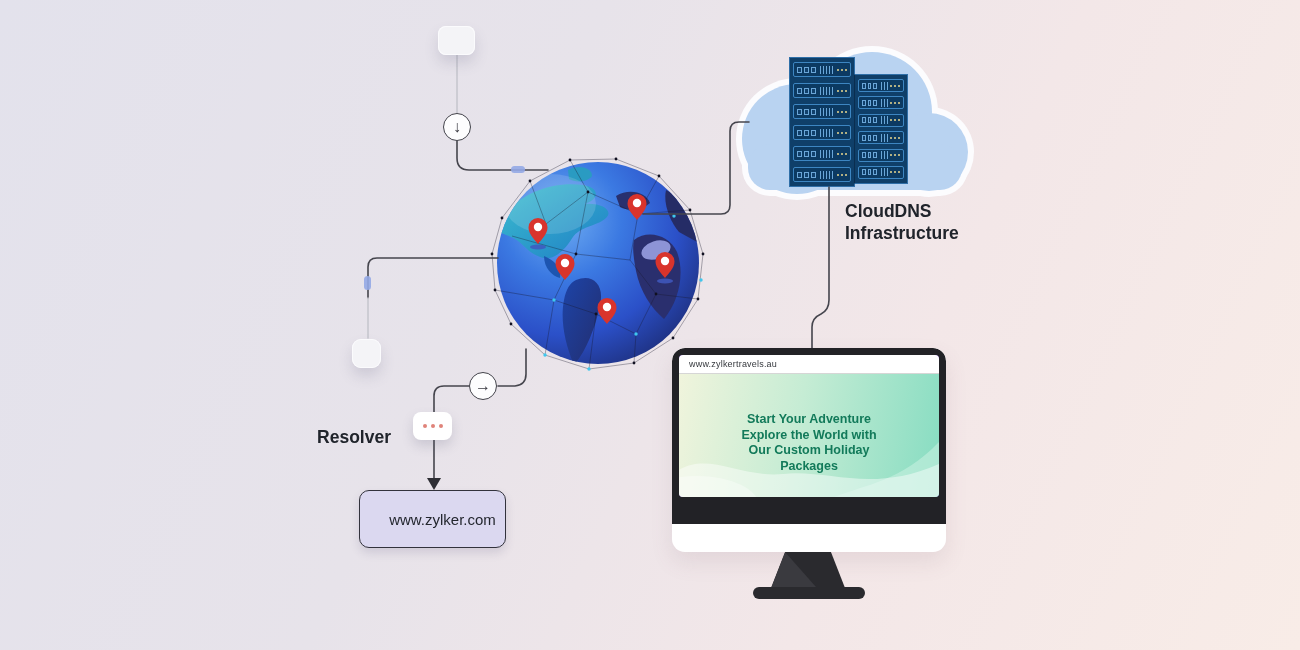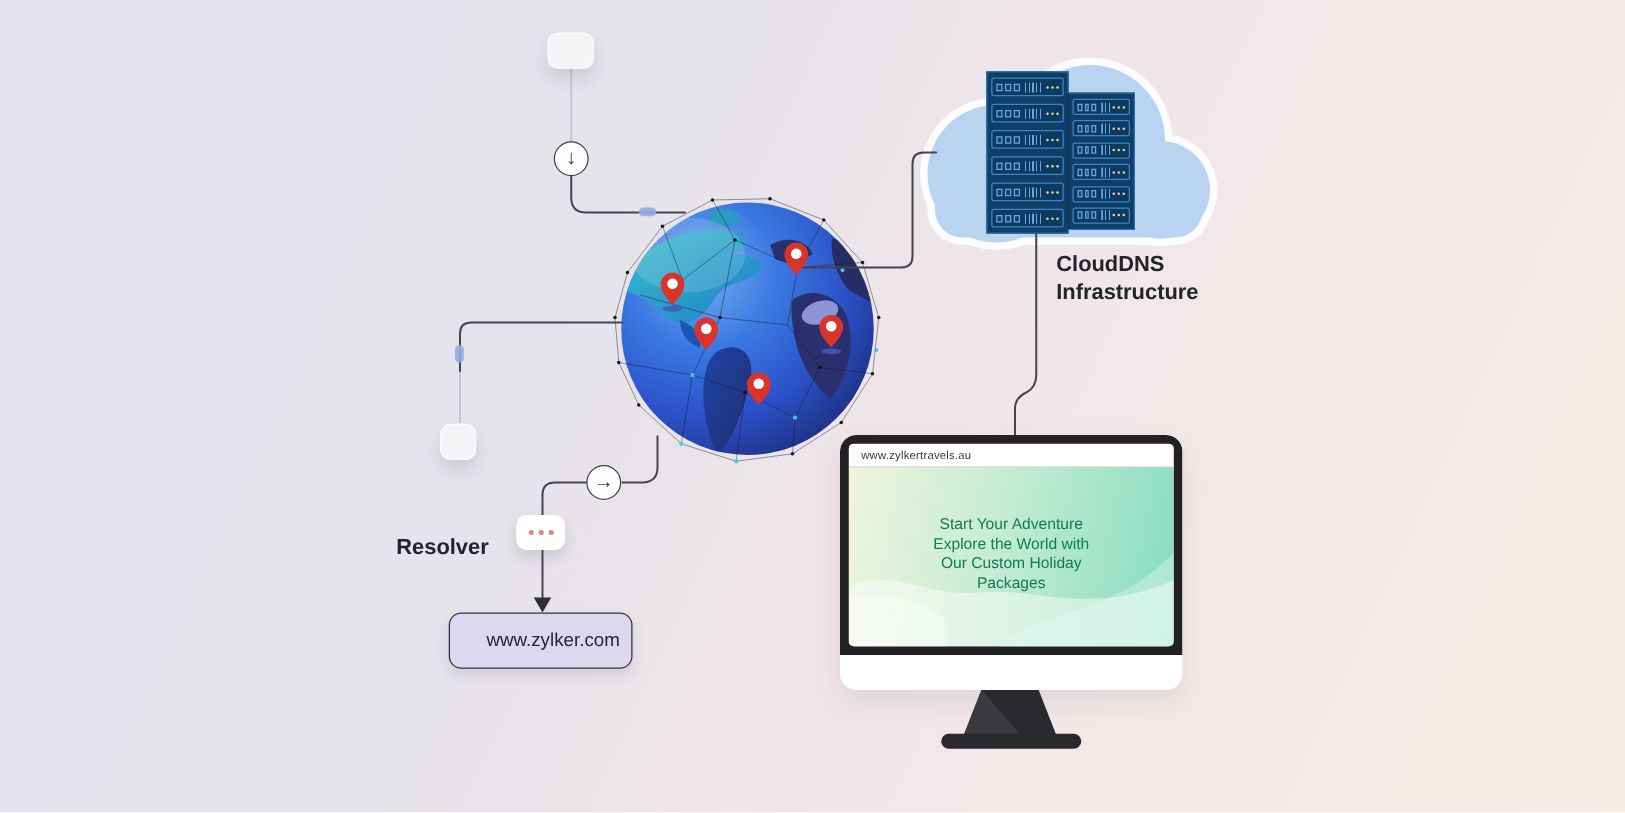--- a/index.html
+++ b/index.html
@@ -58,40 +58,40 @@
   .label-resolver{left:300px;top:426px;width:108px;text-align:center;}
 
   .dots-box{
     left:413px;top:412px;width:39px;height:28px;border-radius:8px;background:#fff;
     z-index:5;display:flex;align-items:center;justify-content:center;gap:4px;
     box-shadow:0 6px 12px rgba(90,90,120,.2);
   }
   .resolver-dot{width:4px;height:4px;border-radius:50%;background:#e0837a;}
 
   .domain-box{
-    left:359px;top:490px;width:147px;height:45px;border-radius:10px;
+    left:359px;top:490px;width:147px;height:58px;border-radius:10px;
     background:#dbd8f0;border:1.6px solid #32323c;box-sizing:border-box;z-index:5;
     display:flex;align-items:center;justify-content:center;
     font-size:15px;color:#23262e;box-shadow:0 5px 10px rgba(70,60,110,.15);padding-left:20px;
   }
 
   
   #globe-art{left:488px;top:152px;z-index:3;}
 
   
   .monitor{left:672px;top:348px;width:274px;height:204px;border-radius:13px;
     background:#fff;z-index:5;overflow:hidden;box-shadow:0 10px 22px rgba(120,90,110,.12);}
   .bezel{position:absolute;left:0;top:0;width:274px;height:176px;background:#222226;border-radius:13px 13px 0 0;}
-  .screen{position:absolute;left:7px;top:7px;width:260px;height:162px;background:#fca5a5;border-radius:4px;overflow:hidden;}
+  .screen{position:absolute;left:7px;top:7px;width:260px;height:142px;background:#6d28d9;border-radius:4px;overflow:hidden;}
   .address-bar{height:18px;background:#fff;border-bottom:1px solid #d6d6d6;display:flex;align-items:center;}
   .address-text{font-size:9px;color:#35383d;padding-left:10px;letter-spacing:.2px;}
   .webpage{position:relative;height:144px;background:linear-gradient(100deg,#f0f4dc 0%,#c5ecd4 45%,#85dcc1 100%);}
   .webpage svg{position:absolute;left:0;top:0;}
   .headline{position:relative;z-index:2;padding-top:38px;text-align:center;
-    font-size:12.5px;font-weight:normal;color:#127a5a;line-height:1.24;white-space:pre-line;}
+    font-size:12.5px;font-weight:bold;color:#127a5a;line-height:1.24;white-space:pre-line;}
   .stand-neck{left:771px;top:552px;width:74px;height:36px;background:#2a2a2e;z-index:5;
     clip-path:polygon(19% 0,81% 0,100% 100%,0 100%);}
   .neck-shade{position:absolute;left:0;top:0;width:100%;height:100%;background:#3a3a3f;
     clip-path:polygon(19% 0,0 100%,62% 100%);}
   .stand-base{left:753px;top:587px;width:112px;height:12px;background:#2a2a2e;border-radius:6px;z-index:5;}
 </style>
 </head>
 <body>
 
 <div class="canvas">

